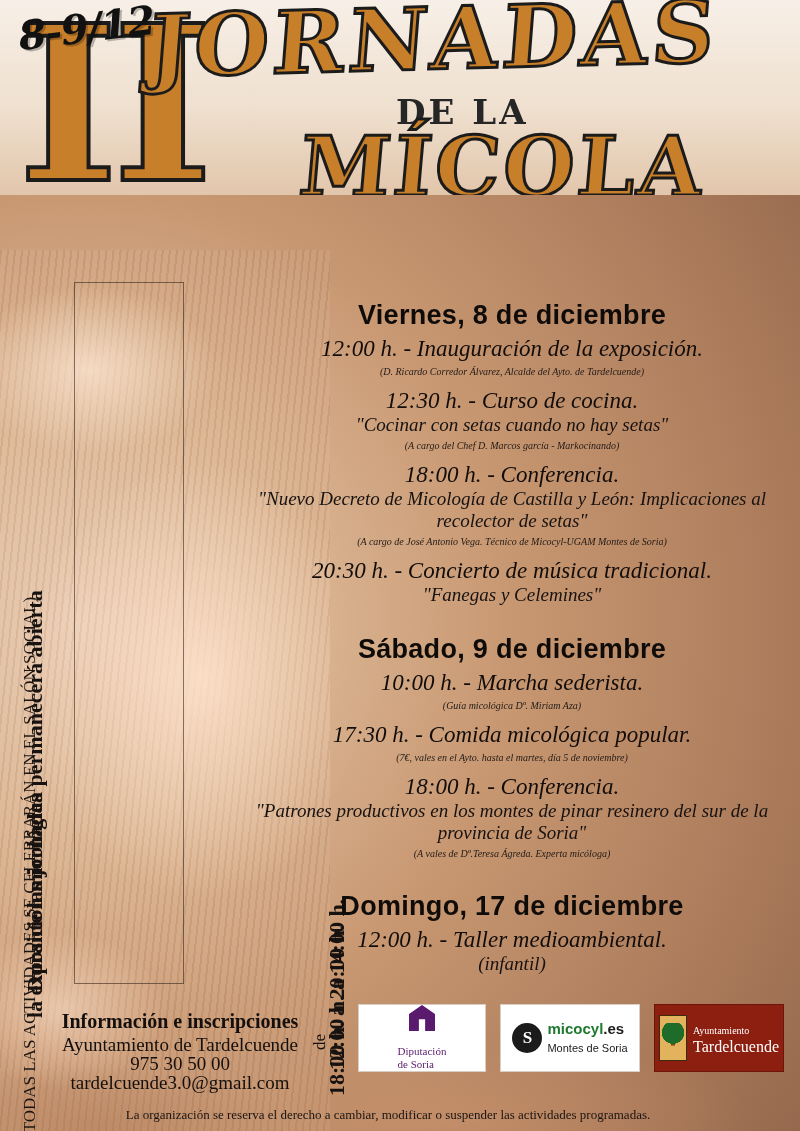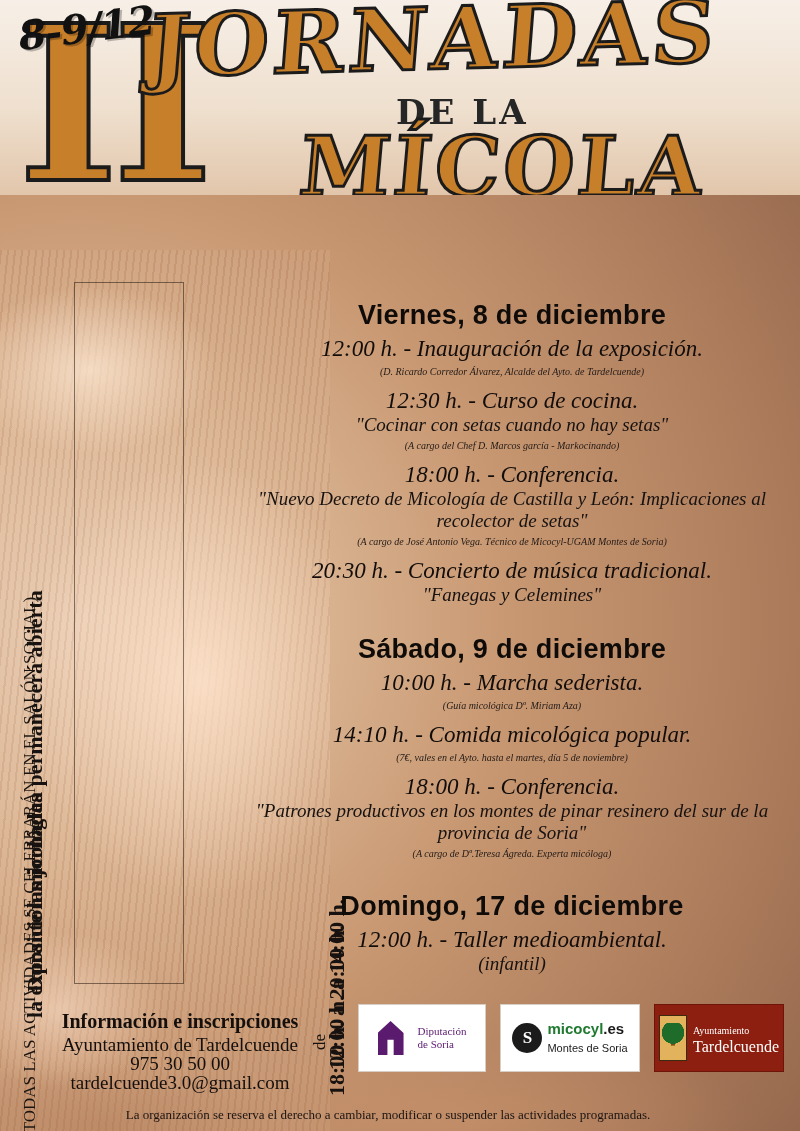--- a/index.html
+++ b/index.html
@@ -251,21 +251,21 @@
     align-items: center;
   }
   .logo {
     background: #fff;
     border: 1px solid #d8cec4;
     display: flex;
     align-items: center;
     justify-content: center;
     box-sizing: border-box;
   }
-  .logo-dip { width: 128px; height: 68px; gap: 14px; }
+  .logo-dip { width: 128px; height: 68px; gap: 14px; flex-direction: column; }
   .logo-dip .mark {
     width: 26px; height: 34px;
     background: #5a1a6e;
     clip-path: polygon(0 100%, 0 35%, 50% 0, 100% 35%, 100% 100%, 62% 100%, 62% 55%, 38% 55%, 38% 100%);
   }
   .logo-dip .txt {
     font-family: "Liberation Serif", serif;
     font-size: 11px;
     color: #5a1a6e;
     line-height: 13px;
@@ -379,27 +379,27 @@
 
     <div class="spacer-lg"></div>
 
     <div class="day-block">
       <div class="day-title">Sábado, 9 de diciembre</div>
       <div class="ev">
         <div class="ev-main">10:00 h. - Marcha sederista.</div>
         <div class="ev-note">(Guía micológica Dª. Miriam Aza)</div>
       </div>
       <div class="ev">
-        <div class="ev-main">14:10 h. - Comida micológica popular.</div>
+        <div class="ev-main">17:30 h. - Comida micológica popular.</div>
         <div class="ev-note">(7€, vales en el Ayto. hasta el martes, día 5 de noviembre)</div>
       </div>
       <div class="ev">
         <div class="ev-main">18:00 h. - Conferencia.</div>
         <div class="ev-sub">"Patrones productivos en los montes de pinar resinero del sur de la provincia de Soria"</div>
-        <div class="ev-note">(A cargo de Dª.Teresa Ágreda. Experta micóloga)</div>
+        <div class="ev-note">(A vales de Dª.Teresa Ágreda. Experta micóloga)</div>
       </div>
     </div>
 
     <div class="spacer-lg"></div>
 
     <div class="day-block">
       <div class="day-title">Domingo, 17 de diciembre</div>
       <div class="ev">
         <div class="ev-main">12:00 h. - Taller medioambiental.</div>
         <div class="ev-sub">(infantil)</div>

